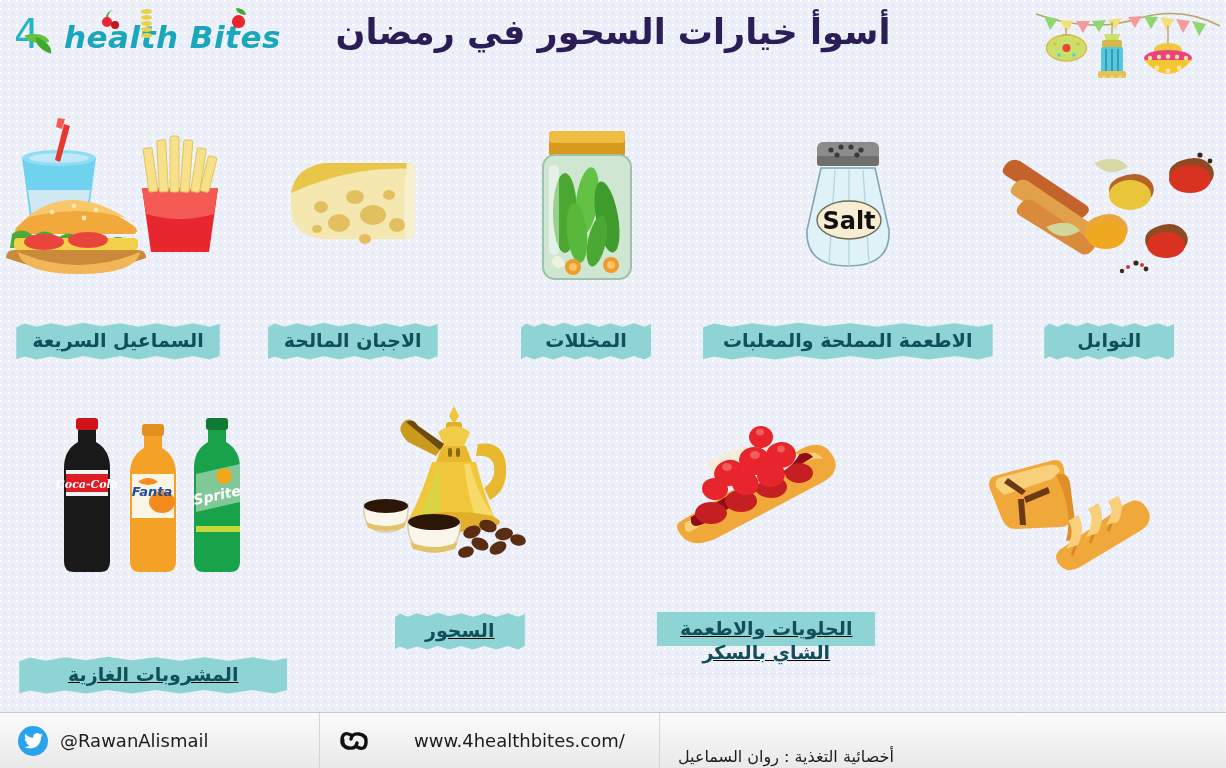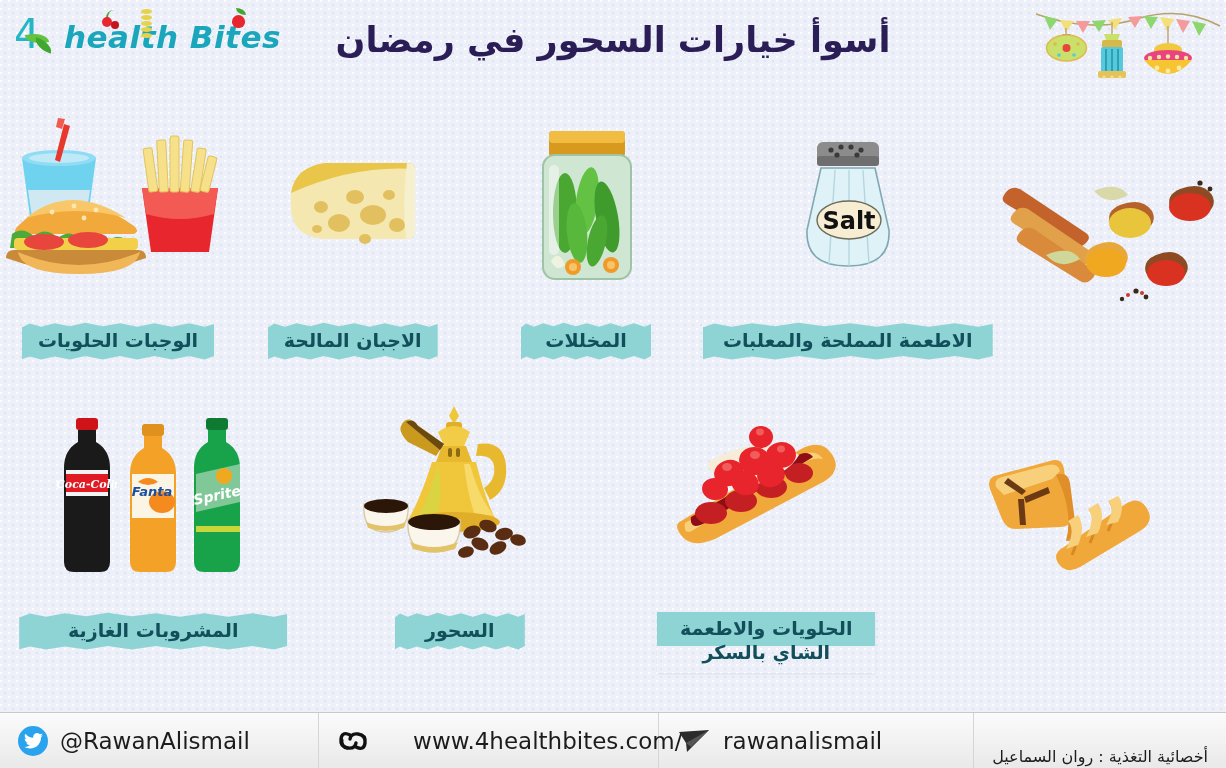--- a/index.html
+++ b/index.html
@@ -121,21 +121,21 @@
     position: absolute;
     left: 172px; top: -11px;
     width: 10px; height: 7px;
     background: #3fa82e;
     border-radius: 0 100% 0 100%;
   }
 
   .title {
     position: absolute;
     left: 0; right: 0;
-    top: 20px;
+    top: 12px;
     text-align: center;
     direction: rtl;
     font-family: "DejaVu Sans", sans-serif;
     font-size: 35px;
     font-weight: bold;
     color: #2b1d55;
     letter-spacing: 0px;
   }
 
   
@@ -152,21 +152,21 @@
     position: absolute;
     top: 96px;
     left: 0;
     width: 1226px;
   }
   .row {
     display: flex;
     width: 1226px;
   }
   .row-one { height: 282px; }
-  .row-two { height: 290px; }
+  .row-two { height: 290px; text-decoration: underline; }
 
   .cell {
     flex: 1 1 0;
     display: flex;
     flex-direction: column;
     align-items: center;
     justify-content: flex-end;
     position: relative;
   }
   .art {
@@ -193,21 +193,21 @@
     color: #124f5a;
     line-height: 1.25;
     clip-path: polygon(
       0% 14%, 4% 4%, 10% 12%, 17% 3%, 25% 11%, 33% 2%, 42% 11%,
       51% 3%, 60% 12%, 69% 3%, 78% 12%, 87% 3%, 95% 12%, 100% 5%,
       100% 88%, 95% 97%, 87% 88%, 78% 97%, 69% 88%, 60% 97%,
       51% 88%, 42% 97%, 33% 88%, 25% 97%, 17% 89%, 10% 97%, 4% 89%, 0% 96%
     );
     box-shadow: 0 1px 2px rgba(0,0,0,0.08);
   }
-  .tape.wide { min-width: 268px; }
+  .tape.wide { min-width: 268px; margin-top: 44px; }
   .tape.xwide { min-width: 290px; }
   .tape.narrow { min-width: 130px; }
   .tape.overflow {
     overflow: visible;
     clip-path: none;
     background:
       linear-gradient(#8ed4d4, #8ed4d4) no-repeat;
     background-size: 100% 34px;
     background-position: 0 0;
     padding-top: 5px;
@@ -241,21 +241,21 @@
     gap: 12px;
     padding: 0 18px;
   }
   .seg-twitter { width: 320px; border-right: 1px solid #d5d5d5; }
   .seg-web     { width: 340px; border-right: 1px solid #d5d5d5; gap: 44px; }
   .seg-tg      { width: 316px; border-right: 1px solid #d5d5d5; }
   .seg-name    { flex: 1 1 auto; justify-content: flex-end; direction: rtl; }
 
   .footer-text {
     font-family: "DejaVu Sans", sans-serif;
-    font-size: 23px;
+    font-size: 18px;
     color: #1c1c1c;
     white-space: nowrap;
   }
   .footer-text.ar {
     font-size: 16px;
     direction: rtl;
     margin-top: 32px;
   }
 
   .tw-icon {
@@ -397,21 +397,21 @@
               <path d="M4 52 q10 -8 22 2 q12 -10 24 2 q12 -10 24 2 q12 -10 24 2 q12 -10 24 0 l2 6 h-122 z" fill="#4caa3a"></path>
               <rect x="6" y="56" width="124" height="12" rx="4" fill="#f3d04a"></rect>
               <ellipse cx="36" cy="60" rx="20" ry="8" fill="#e8453c"></ellipse>
               <ellipse cx="80" cy="58" rx="20" ry="8" fill="#e8453c"></ellipse>
               <path d="M6 68 h124 q8 0 8 8 q-70 26 -140 0 q0 -8 8 -8 z" fill="#c98a3a"></path>
               <path d="M10 70 q60 26 122 0 q-4 22 -61 22 q-57 0 -61 -22 z" fill="#f0b657"></path>
             </g>
           </svg>
         </div>
         <div class="label-wrap">
-          <div class="tape">الوجبات الحلويات</div>
+          <div class="tape">السماعيل السريعة</div>
         </div>
       </div>
 
       <div class="cell">
         <div class="art">
           <svg width="160" height="150" viewBox="0 0 160 150">
             <path d="M18 62 q4 -26 34 -30 h82 q8 0 8 6 v62 q0 8 -9 8 h-84 q-30 -4 -31 -30 z" fill="#f4e8b0"></path>
             <path d="M18 62 q4 -26 34 -30 h82 q8 0 8 6 q-62 -4 -124 24 z" fill="#e9c64a"></path>
             <g fill="#e2c060">
               <ellipse cx="48" cy="76" rx="7" ry="6"></ellipse>
@@ -507,20 +507,23 @@
               <circle cx="142" cy="132" r="2.6"></circle>
                 <circle cx="152" cy="138" r="2.4"></circle>
               <circle cx="128" cy="140" r="2.2"></circle>
             </g>
             <g fill="#cc3a2a">
               <circle cx="148" cy="134" r="2"></circle>
                 <circle cx="134" cy="136" r="2"></circle>
             </g>
           </svg>
         </div>
+        <div class="label-wrap">
+          <div class="tape narrow">التوابل</div>
+        </div>
       </div>
     </div>
 
     <div class="row row-two">
 
       <div class="cell">
         <div class="art">
           <svg width="210" height="180" viewBox="0 0 210 180">
 
             <g transform="translate(8,16)">
@@ -687,28 +690,19 @@
           <g stroke="#111" stroke-width="3.4" fill="none" stroke-linecap="round">
             <path d="M13 9 q-8 -4 -9 4 q-1 8 7 9 q7 1 8 -5"></path>
             <path d="M19 21 q8 4 9 -4 q1 -8 -7 -9 q-7 -1 -8 5"></path>
           </g>
           <path d="M10 22 q-6 -2 -5 -8" stroke="#111" stroke-width="3" fill="none" stroke-linecap="round"></path>
         </svg>
       </span>
       <span class="footer-text">www.4healthbites.com/</span>
     </div>
 
-    <div class="footer-seg seg-tg">
-      <span class="tg-icon">
-        <svg width="34" height="26" viewBox="0 0 34 26">
-          <path d="M2 4 L32 2 L10 24 L9 15 Z" fill="#2b2b2b"></path>
-          <path d="M9 15 L32 2 L14 19 Z" fill="#565656"></path>
-        </svg>
-      </span>
-      <span class="footer-text">rawanalismail</span>
-    </div>
 
     <div class="footer-seg seg-name">
       <span class="footer-text ar">أخصائية التغذية : روان السماعيل</span>
     </div>
   </div>
 
 </div>
 
 </body></html>

